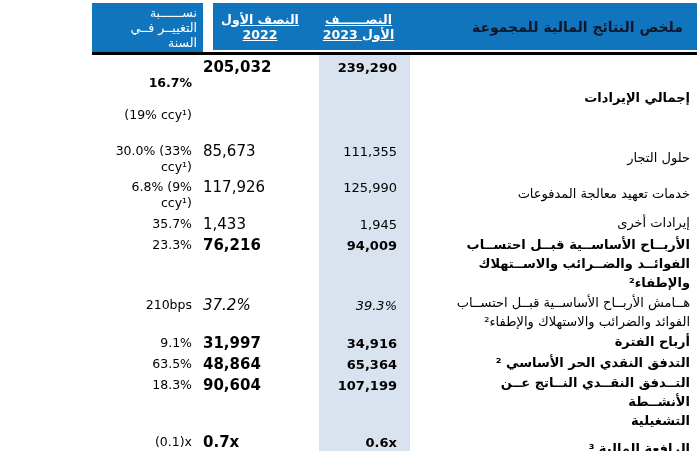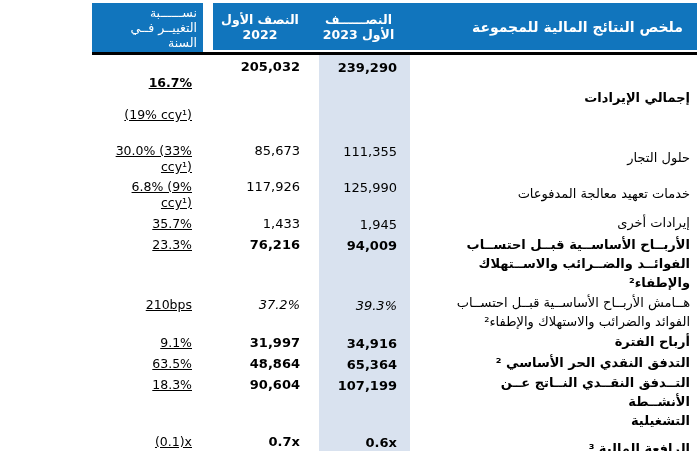--- a/index.html
+++ b/index.html
@@ -16,51 +16,51 @@
 
   
   .hdr{display:flex;column-gap:10px;width:605px;margin:3px 0 0 92px;}
   .hdr-main{
     width:484px;height:47px;background:var(--blue);
     display:grid;grid-template-columns:287px 103px 94px;
   }
   .hdr-title{
     display:grid;align-content:center;text-align:right;
     padding-left:4px;padding-right:14px;box-sizing:border-box;
-    color:#ffffff;font-weight:bold;font-size:14px;line-height:16px;
+    color:#0f172a;font-weight:bold;font-size:14px;line-height:16px;
   }
   .hdr-col{
     display:grid;align-content:center;text-align:center;white-space:pre-line;
-    color:#fff;font-weight:bold;font-size:12.5px;line-height:15px;
+    color:#fff;font-weight:bold;font-size:12.5px;line-height:15px;text-decoration:underline;
   }
   .hdr-change{
     width:111px;height:49px;background:var(--blue);box-sizing:border-box;
     padding:2px 6px 0 2px;text-align:right;white-space:pre-line;
     color:#fff;font-weight:normal;font-size:12.5px;line-height:15px;
   }
   .rule{height:3px;width:605px;margin-left:92px;background:var(--rule);}
 
   
   .tbody{width:605px;margin-left:92px;}
   .row{display:grid;grid-template-columns:287px 103px 104px 111px;}
   .label{
     display:grid;align-content:center;text-align:right;white-space:pre-line;
     padding-right:7px;font-size:13px;line-height:19px;padding-left:35px;
   }
   .v23{
     background:var(--band);direction:ltr;text-align:right;white-space:pre-line;
     padding:4px 13px 0 0;box-sizing:border-box;font-size:13px;line-height:17px;margin-left:12px;
   }
   .v22{
-    direction:ltr;text-align:right;white-space:pre-line;
-    padding:4px 7px 0 0;box-sizing:border-box;font-size:13px;line-height:16px;
+    direction:ltr;text-align:left;white-space:pre-line;
+    padding:4px 7px 0 0;box-sizing:border-box;font-size:15px;line-height:16px;
   }
   .chg{
     direction:ltr;text-align:right;white-space:pre-line;
-    padding:4px 11px 0 0;box-sizing:border-box;font-size:12.5px;line-height:16px;text-decoration:underline;
+    padding:4px 11px 0 0;box-sizing:border-box;font-size:12.5px;line-height:16px;
   }
   .chg span{display:block;}
   .b{font-weight:bold;}
   .i{font-style:italic;}
   .r1{min-height:36px}.r2{min-height:35px}.r3{min-height:37px}.r4{min-height:19px}
   .r5{min-height:60px}.r6{min-height:38px}.r7{min-height:18px}.r8{min-height:18px}
   .r9{min-height:35px}.r10{min-height:28px}
 
   
   .fnotes{

